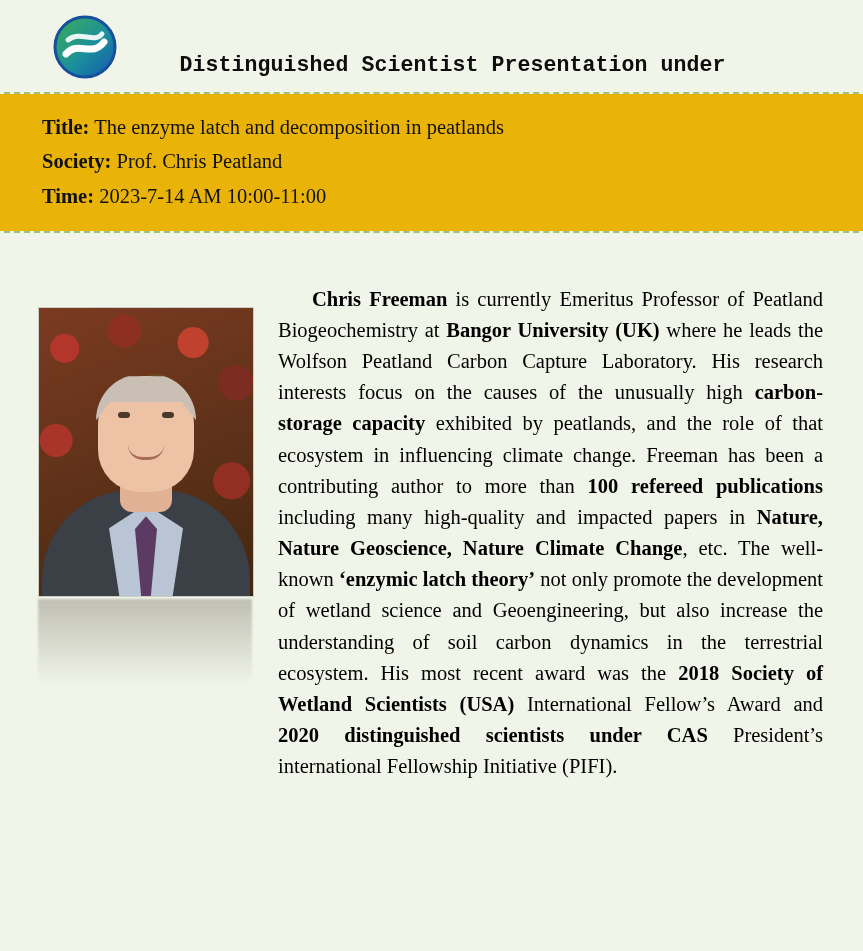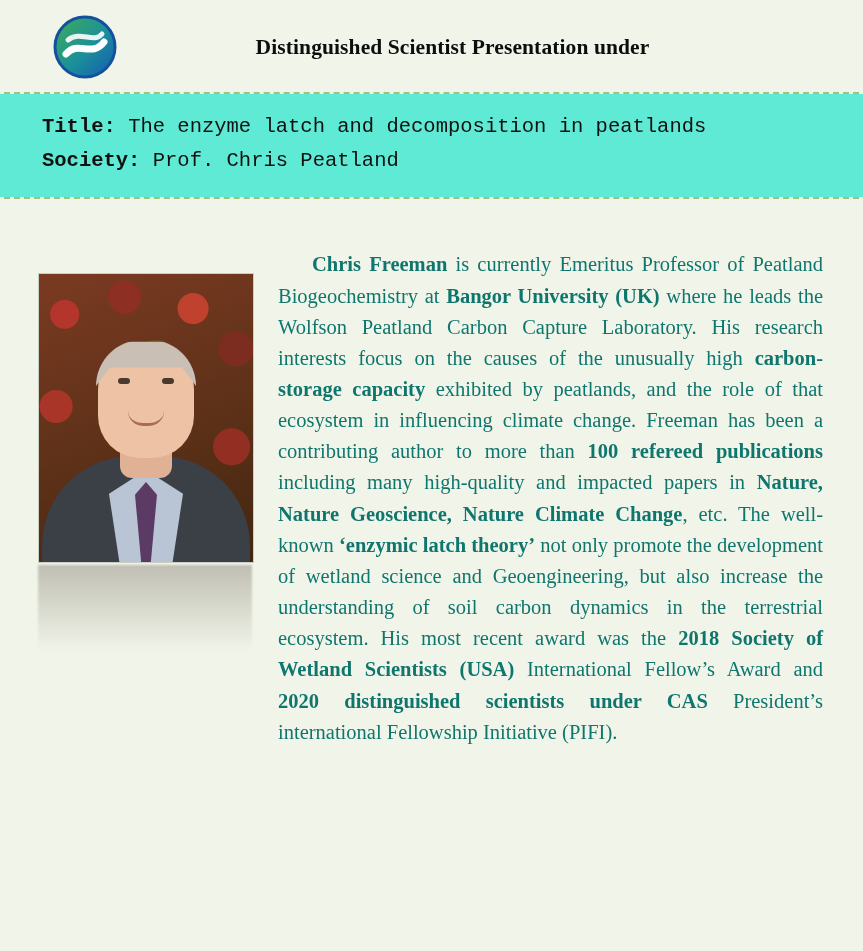--- a/index.html
+++ b/index.html
@@ -18,23 +18,24 @@
     position: relative;
     width: 863px;
     height: 951px;
     box-sizing: border-box;
     background: #f1f5e9;
   }
 
   
   .header {
     display: flex;
-    align-items: center;
+    align-items: flex-end;
     padding: 14px 26px 12px 26px;
     background: #f1f5e9;
+    font-family: Liberation Mono, monospace;
   }
   .logo {
     width: 66px;
     height: 66px;
     flex: 0 0 66px;
     margin-left: 26px;
     margin-right: 10px;
     position: relative;
   }
   .header-title {
@@ -51,22 +52,21 @@
   
   .dashed {
     height: 0;
     border-top: 2px dashed #9fc27a;
     margin: 0 4px;
   }
 
   
   .info {
     padding: 16px 0 18px 42px;
-    background: #5eead4;
-    font-family: Liberation Mono, monospace;
+    background: #eab308;
   }
   .info-row {
     font-size: 20.5px;
     line-height: 1.68;
     color: #111;
     white-space: nowrap;
   }
   .info-label {
     font-weight: bold;
   }
@@ -204,21 +204,21 @@
   .text-col {
     flex: 1 1 auto;
     padding-left: 24px;
     padding-top: 8px;
   }
   .bio {
     font-size: 20.5px;
     line-height: 1.52;
     text-align: justify;
     text-justify: inter-word;
-    color: #0f766e;
+    color: #000000;
   }
   .bio .indent { display: inline-block; width: 34px; }
   .bio b { font-weight: bold; }
 </style>
 </head>
 <body>
 
 <div class="poster">
 
   <div class="header">
@@ -245,20 +245,24 @@
   <div class="dashed"></div>
 
   <div class="info">
     <div class="info-row">
       <span class="info-label">Title:</span>
       <span class="info-value">The enzyme latch and decomposition in peatlands</span>
     </div>
     <div class="info-row">
       <span class="info-label">Society:</span>
       <span class="info-value">Prof. Chris Peatland</span>
+    </div>
+    <div class="info-row">
+      <span class="info-label">Time:</span>
+      <span class="info-value">2023-7-14 AM 10:00-11:00</span>
     </div>
   </div>
 
   <div class="dashed"></div>
 
   <div class="body-wrap">
     <div class="photo-col">
       <div class="photo-frame">
         <div class="leaves"></div>
         <div class="person">

